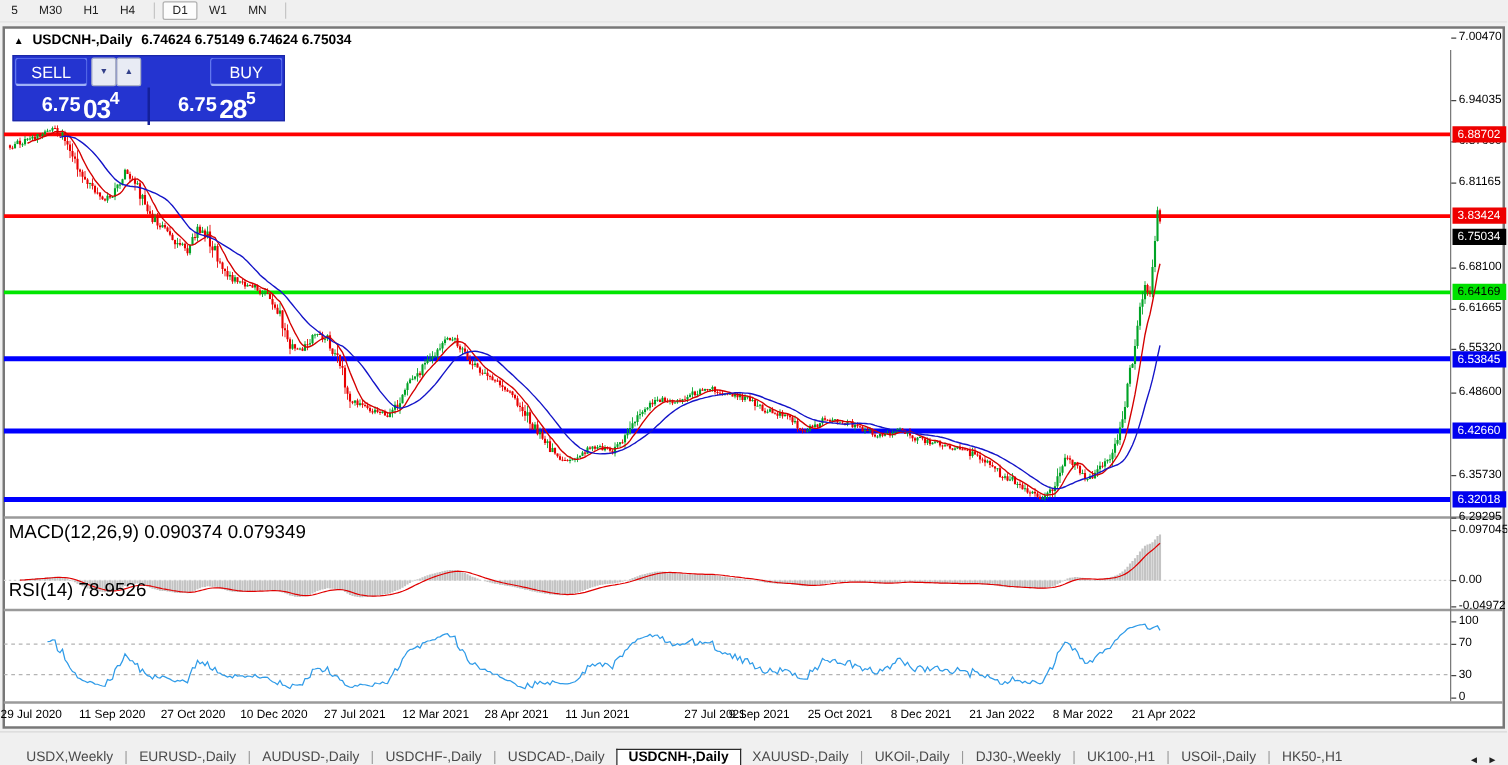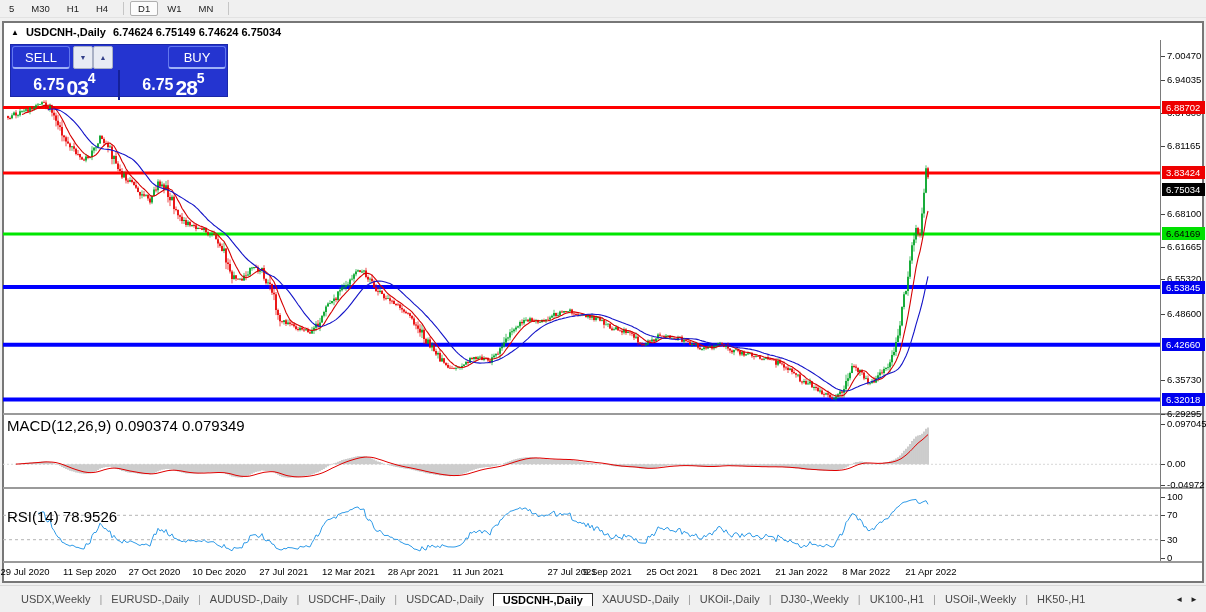--- a/index.html
+++ b/index.html
@@ -43,21 +43,21 @@
   .vaxis-line{position:absolute;left:1160px;top:40px;width:1px;height:521px;background:#7a7a7a;z-index:4;}
   .ptick{position:absolute;left:1167px;font-size:9.5px;color:#000;height:12px;line-height:12px;z-index:5;}
   .ptick::before{content:"";position:absolute;left:-6px;top:6px;width:4px;height:1px;background:#444;}
   .badge{position:absolute;left:1162px;width:43px;height:13px;font-size:9.5px;line-height:13px;
          padding-left:4px;box-sizing:border-box;z-index:6;}
   .ind-label{position:absolute;left:7px;font-size:15px;color:#000;z-index:5;}
   .dlabel{position:absolute;top:566px;font-size:9.5px;color:#000;transform:translateX(-50%);white-space:nowrap;z-index:5;}
 
   
   .tabbar{position:absolute;left:0;top:585px;width:1206px;height:27px;background:#f0f0f0;
-          border-top:1px solid #d8d8d8;display:flex;align-items:center;padding-left:12px;box-sizing:border-box;}
+          border-top:1px solid #d8d8d8;display:flex;align-items:flex-end;padding-left:12px;box-sizing:border-box;}
   .tab{font-size:11px;color:#4a4a4a;display:flex;align-items:center;padding:0 9px;white-space:nowrap;}
   .tab.active{background:#fff;color:#000;font-weight:bold;border:1px solid #2b2b2b;border-bottom:none;}
   .tab.clip{max-width:50px;overflow:hidden;padding-right:0;}
   .tab-sep{display:flex;align-items:center;color:#9a9a9a;font-size:11px;}
   .tab-arrows{margin-left:auto;display:flex;align-items:center;gap:7px;padding-right:8px;font-size:8px;color:#222;}
 </style>
 </head>
 <body>
 
 <div id="screen">
@@ -130,24 +130,24 @@
       <line x1="3" x2="1160" y1="539.7" y2="539.7" stroke="#b4b4b4" stroke-width="1" stroke-dasharray="3,3"></line>
       <path d="M38,513.3L40,513.1L42,511.9L44,512.0L46,520.5L48,522.1L50,519.4L52,527.8L54,530.5L56,534.4L58,537.2L60,538.2L62,542.2L64,542.9L66,544.3L68,545.0L70,546.1L72,545.1L74,545.9L76,547.3L78,547.4L80,548.2L82,548.8L84,549.0L86,543.7L88,544.3L90,543.3L92,535.5L94,532.5L96,532.5L98,528.7L100,523.1L102,525.7L104,528.5L106,528.6L108,531.4L110,530.9L112,537.8L114,535.3L116,538.6L118,540.5L120,541.1L122,543.2L124,540.0L126,542.0L128,542.4L130,540.8L132,541.5L134,542.5L136,543.3L138,544.6L140,545.5L142,544.3L144,544.8L146,543.9L148,545.1L150,546.2L152,539.6L154,534.1L156,534.5L158,528.3L160,531.0L162,529.7L164,532.5L166,529.5L168,534.9L170,536.1L172,533.9L174,538.2L176,538.5L178,540.0L180,540.5L182,541.7L184,540.9L186,542.3L188,539.7L190,540.9L192,540.6L194,540.6L196,541.9L198,540.9L200,541.0L202,541.7L204,539.6L206,541.5L208,542.4L210,541.9L212,541.7L214,541.9L216,543.9L218,545.4L220,546.2L222,547.6L224,544.4L226,548.1L228,548.4L230,549.7L232,550.8L234,547.4L236,548.0L238,548.1L240,547.7L242,548.0L244,542.8L246,542.8L248,541.8L250,535.5L252,535.2L254,534.7L256,534.8L258,537.4L260,536.6L262,533.6L264,539.3L266,541.0L268,540.3L270,540.9L272,544.0L274,544.5L276,548.1L278,548.9L280,549.8L282,549.9L284,548.3L286,548.9L288,547.4L290,547.7L292,547.8L294,548.3L296,548.8L298,549.1L300,546.3L302,546.8L304,547.0L306,545.6L308,546.6L310,546.9L312,542.7L314,539.4L316,534.9L318,536.3L320,532.8L322,527.1L324,524.4L326,521.2L328,519.6L330,519.3L332,518.3L334,516.9L336,518.4L338,514.5L340,513.9L342,512.8L344,512.6L346,511.9L348,511.7L350,509.8L352,509.5L354,508.1L356,507.3L358,507.0L360,509.5L362,509.3L364,509.0L366,517.3L368,520.3L370,519.7L372,522.4L374,528.1L376,530.9L378,531.4L380,530.2L382,532.7L384,535.4L386,535.5L388,535.4L390,537.1L392,537.3L394,539.2L396,539.4L398,539.5L400,541.7L402,542.5L404,543.7L406,544.4L408,544.4L410,545.7L412,546.9L414,549.0L416,549.3L418,550.1L420,551.0L422,546.6L424,549.2L426,550.1L428,545.1L430,547.3L432,545.0L434,546.5L436,547.3L438,545.8L440,547.8L442,544.6L444,545.7L446,546.2L448,546.9L450,546.9L452,547.0L454,547.0L456,546.7L458,546.0L460,545.4L462,543.8L464,541.9L466,537.9L468,538.6L470,532.4L472,533.2L474,531.2L476,532.8L478,531.1L480,530.2L482,533.2L484,530.6L486,531.2L488,533.1L490,535.1L492,528.5L494,526.6L496,525.0L498,525.2L500,520.3L502,519.2L504,516.4L506,514.3L508,513.7L510,511.3L512,510.9L514,510.2L516,509.4L518,508.9L520,507.5L522,509.4L524,508.2L526,508.1L528,510.8L530,509.4L532,513.7L534,513.8L536,513.4L538,516.6L540,516.1L542,514.9L544,516.3L546,515.1L548,515.3L550,513.9L552,512.5L554,511.0L556,516.2L558,515.7L560,513.1L562,514.9L564,513.9L566,514.2L568,514.1L570,512.9L572,519.9L574,520.9L576,521.2L578,523.0L580,522.2L582,523.5L584,522.9L586,526.7L588,523.3L590,528.0L592,525.2L594,530.6L596,527.1L598,527.0L600,531.2L602,530.3L604,535.0L606,534.6L608,533.6L610,537.7L612,538.7L614,537.8L616,534.7L618,537.3L620,537.6L622,539.0L624,534.2L626,537.1L628,535.5L630,536.0L632,537.1L634,540.2L636,538.5L638,542.2L640,542.9L642,543.1L644,543.2L646,543.2L648,536.2L650,537.2L652,534.0L654,535.8L656,531.6L658,526.8L660,528.2L662,528.4L664,530.0L666,528.0L668,527.6L670,530.7L672,530.5L674,531.2L676,532.2L678,528.9L680,528.4L682,534.3L684,531.3L686,532.6L688,533.2L690,536.7L692,535.0L694,535.7L696,533.8L698,537.9L700,539.1L702,538.9L704,535.4L706,536.8L708,534.2L710,533.0L712,535.1L714,531.2L716,530.5L718,526.9L720,526.5L722,529.2L724,532.3L726,529.8L728,533.4L730,535.6L732,537.2L734,533.6L736,532.6L738,534.0L740,537.5L742,533.6L744,536.6L746,534.9L748,533.4L750,533.0L752,536.3L754,536.9L756,535.5L758,535.6L760,538.1L762,538.9L764,537.1L766,534.1L768,536.4L770,536.4L772,536.5L774,537.4L776,541.7L778,534.9L780,537.1L782,537.7L784,540.3L786,540.5L788,542.1L790,539.7L792,542.1L794,542.9L796,543.8L798,543.7L800,547.2L802,547.5L804,545.2L806,546.7L808,545.2L810,541.5L812,544.7L814,544.3L816,544.6L818,546.3L820,545.0L822,546.5L824,546.8L826,544.4L828,545.1L830,546.4L832,547.1L834,546.3L836,541.9L838,538.2L840,534.1L842,535.2L844,530.0L846,522.3L848,520.3L850,517.0L852,513.7L854,514.2L856,515.7L858,520.1L860,518.8L862,521.7L864,526.9L866,526.7L868,530.6L870,530.5L872,528.4L874,529.7L876,526.0L878,523.8L880,521.9L882,522.5L884,519.7L886,518.9L888,518.7L890,515.6L892,512.4L894,511.3L896,508.3L898,506.9L900,505.2L902,503.1L904,502.1L906,501.9L908,501.1L910,500.4L912,499.9L914,499.7L916,499.4L918,502.9L920,503.5L922,502.3L924,501.4L926,500.7L928,504.3" stroke="#2f9be8" stroke-width="1" fill="none"></path>
     </svg>
 
   <div class="sep" style="top:413px;"></div>
   <div class="sep" style="top:487px;"></div>
   <div class="sep" style="top:561px;"></div>
   <div class="vaxis-line"></div>
 
   <div class="ind-label" style="top:417px;">MACD(12,26,9) 0.090374 0.079349</div>
-  <div class="ind-label" style="top:508px;">RSI(14) 78.9526</div>
+  <div class="ind-label" style="top:464px;">RSI(14) 78.9526</div>
 
   <div id="axis-layer">
-      <div class="ptick" style="top: 50px;">7.00470</div>
+      <div class="ptick" style="top: 24px;">7.00470</div>
       <div class="ptick" style="top: 74.0015px;">6.94035</div>
       <div class="ptick" style="top: 107.152px;">6.87600</div>
       <div class="ptick" style="top: 140.302px;">6.81165</div>
       <div class="ptick" style="top: 207.606px;">6.68100</div>
       <div class="ptick" style="top: 240.756px;">6.61665</div>
       <div class="ptick" style="top: 273.442px;">6.55320</div>
       <div class="ptick" style="top: 308.061px;">6.48600</div>
       <div class="ptick" style="top: 374.361px;">6.35730</div>
       <div class="ptick" style="top: 407.511px;">6.29295</div>
       <div class="badge" style="top: 100.975px; background: rgb(238, 0, 0); color: rgb(255, 255, 255);">6.88702</div>
@@ -194,21 +194,21 @@
         <div class="tab">USDCAD-,Daily</div>
         <div class="tab active">USDCNH-,Daily</div>
         <div class="tab">XAUUSD-,Daily</div>
         <div class="tab-sep">|</div>
         <div class="tab">UKOil-,Daily</div>
         <div class="tab-sep">|</div>
         <div class="tab">DJ30-,Weekly</div>
         <div class="tab-sep">|</div>
         <div class="tab">UK100-,H1</div>
         <div class="tab-sep">|</div>
-        <div class="tab">USOil-,Weekly</div>
+        <div class="tab">USOil-,Daily</div>
         <div class="tab-sep">|</div>
         <div class="tab clip">HK50-,H1</div>
       </span>
     <span class="tab-arrows">
       <span>◄</span>
       <span>►</span>
     </span>
   </div>
 
 </div>

